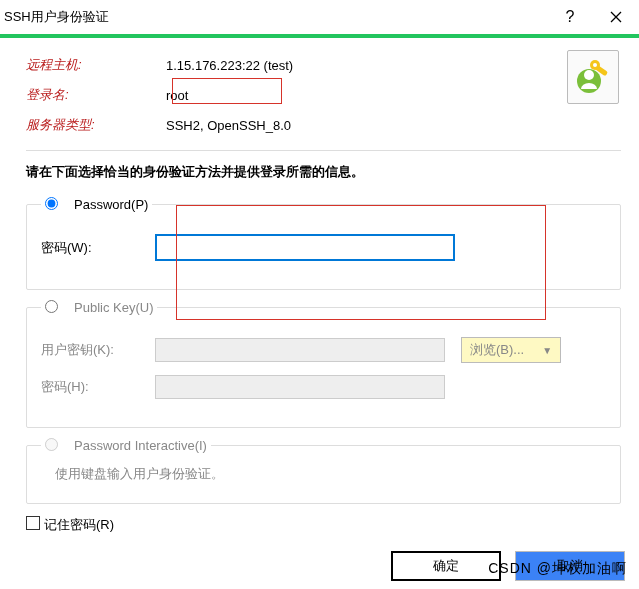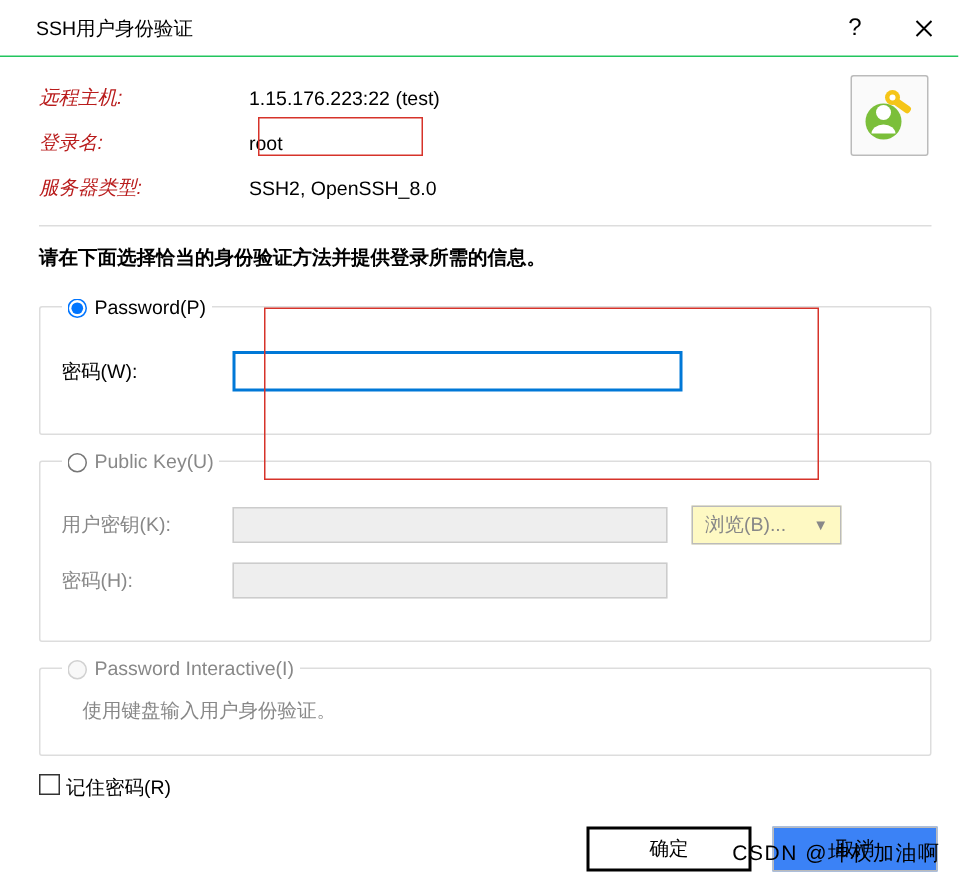--- a/index.html
+++ b/index.html
@@ -1,31 +1,31 @@
 <!DOCTYPE html>
 <html><head>
 <meta charset="utf-8">
 <style>
 * { box-sizing: border-box; font-family: "Microsoft YaHei", "Segoe UI", Tahoma, sans-serif; }
 body { margin: 0; width: 639px; height: 589px; background: #fff; font-size: 13px; color: #000; position: relative; }
-.titlebar { height: 38px; display: flex; align-items: center; padding: 0 0 0 24px; border-bottom: 1px solid #22c55e; }
+.titlebar { height: 38px; display: flex; align-items: center; padding: 0 0 0 4px; border-bottom: 4px solid #22c55e; }
 .titlebar .title { flex: 1; font-size: 13px; }
 .titlebar .ctrl { width: 46px; height: 38px; display: flex; align-items: center; justify-content: center; font-size: 16px; }
 .body { padding: 12px 18px 0 26px; }
 .info { position: relative; }
 .info-row { display: flex; align-items: center; height: 30px; }
 .info-label { width: 140px; color: #b91c1c; font-style: italic; }
 .info-value { font-weight: 400; }
 .login-box { position: absolute; border: 1.5px solid #d6332a; left: 146px; top: 28px; width: 110px; height: 26px; pointer-events: none; }
 .icon-ssh { position: absolute; right: 2px; top: 0; width: 52px; height: 54px; border: 1px solid #bbb; border-radius: 2px; background: #fafafa; display: flex; align-items: center; justify-content: center; }
 .sep { border: none; border-top: 1px solid #ddd; margin: 10px 0 12px 0; }
 .instr { font-weight: 700; margin: 2px 0 16px 0; }
 fieldset { border: 1px solid #ddd; border-radius: 2px; margin: 0 0 10px 0; padding: 10px 14px 16px 14px; position: relative; }
 legend { padding: 0 4px; }
-legend label { display: flex; align-items: flex-end; gap: 5px; }
+legend label { display: flex; align-items: flex-start; gap: 16px; }
 .field-row { display: flex; align-items: center; margin: 12px 0; }
 .field-label { width: 114px; }
 .pw-input { width: 300px; height: 27px; border: 2px solid #0078d7; outline: none; padding: 2px 6px; font-size: 13px; }
 .txt-input { width: 290px; height: 24px; border: 1px solid #ccc; background: #eee; }
 .browse-btn { margin-left: 16px; height: 26px; width: 100px; background: #fef9c3; border: 1px solid #bbb; display: flex; align-items: center; justify-content: center; gap: 18px; }
 .chev { font-size: 10px; }
 .redbox-pw { position: absolute; border: 1.5px solid #d6332a; left: 150px; top: 198px; width: 370px; height: 115px; pointer-events: none; }
 .disabled, .disabled legend, .disabled .field-label { color: #888; }
 .remember { margin: 12px 0 0 0; display: flex; gap: 4px; }
 .remember .cb { width: 14px; height: 14px; border: 1px solid #333; display: inline-block; }

